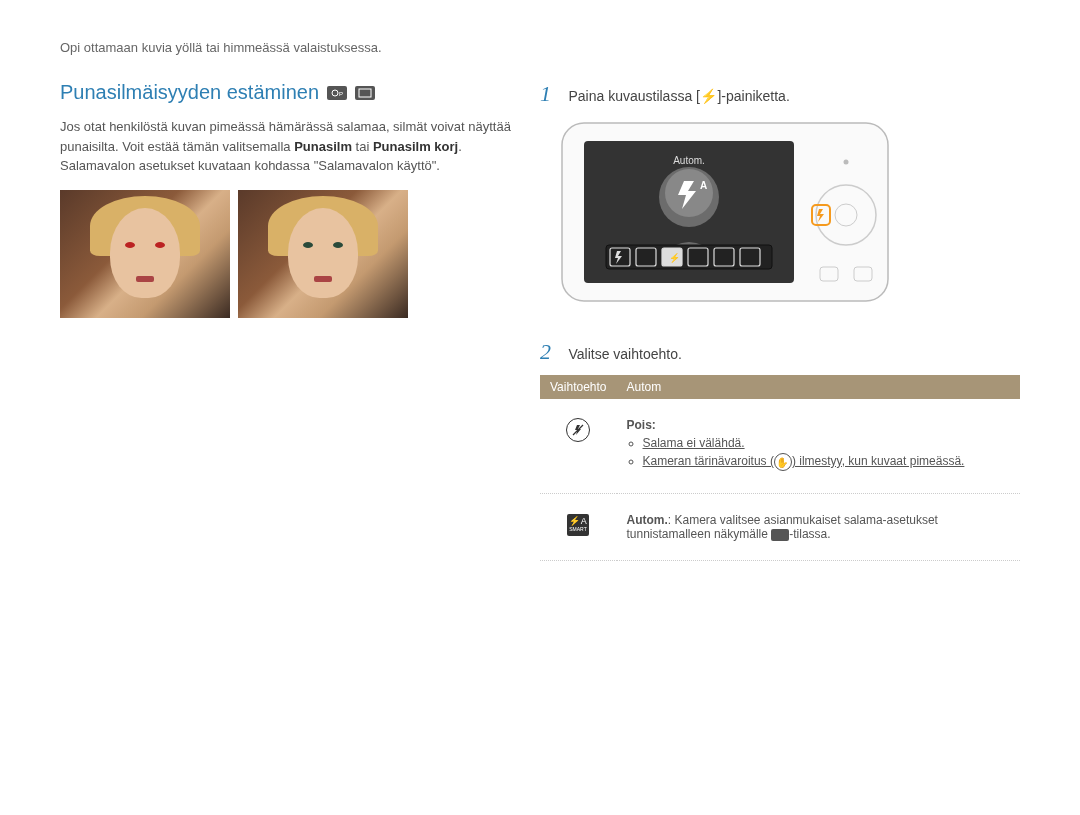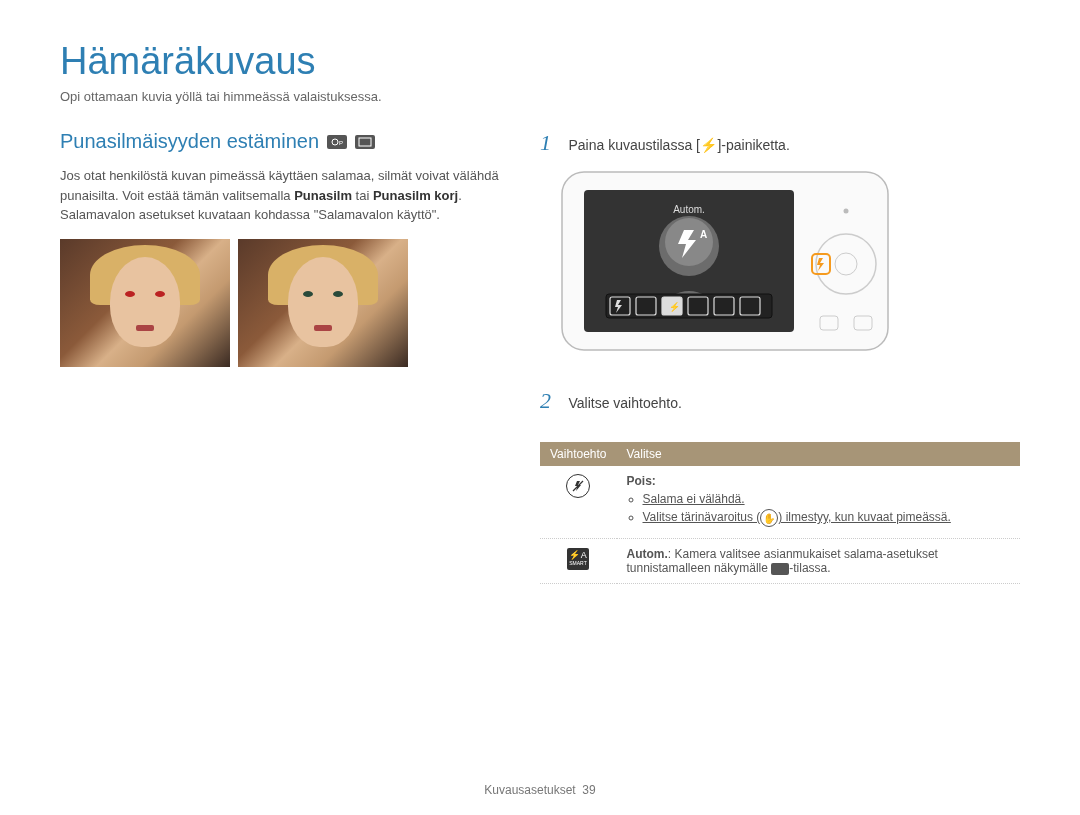--- a/index.html
+++ b/index.html
@@ -160,21 +160,21 @@
     font-size: 12px;
   }
   .option-table th {
     background: #a79577;
     color: #fff;
     font-weight: normal;
     text-align: left;
     padding: 5px 10px;
   }
   .option-table td {
-    padding: 8px 10px;
+    padding: 19px 10px;
     vertical-align: top;
     border-bottom: 1px dotted #ccc;
     color: #555;
   }
   .option-table td.icon-cell {
     width: 30px;
     text-align: center;
   }
   .opt-icon {
     display: inline-flex;
@@ -233,42 +233,41 @@
     text-align: center;
     font-size: 12px;
     color: #777;
   }
 </style>
 </head>
 <body>
 
 <div class="page">
 
-  <h1 class="title">Hämäräkuvaus</h1>
   <div class="subtitle">Opi ottamaan kuvia yöllä tai himmeässä valaistuksessa.</div>
 
   <div class="columns">
 
     <div class="col">
       <h2 class="section-heading">
         <span>Punasilmäisyyden estäminen</span>
         <span class="mode-icon">
           <svg width="14" height="10" viewBox="0 0 14 10">
               <circle cx="5" cy="5" r="3" fill="none" stroke="#fff" stroke-width="1"></circle>
               <text x="9" y="8" font-size="6" fill="#fff">P</text>
             </svg>
         </span>
         <span class="mode-icon">
           <svg width="14" height="10" viewBox="0 0 14 10">
               <rect x="1" y="1" width="12" height="8" fill="none" stroke="#fff" stroke-width="1"></rect>
             </svg>
         </span>
       </h2>
       <p class="body-text">
-        <span>Jos otat henkilöstä kuvan pimeässä käyttäen salamaa, silmät voivat välähdä punaisilta. Voit estää tämän valitsemalla </span><b>Punasilm</b><span> tai </span><b>Punasilm korj</b><span>. Salamavalon asetukset kuvataan kohdassa "Salamavalon käyttö".</span>
+        <span>Jos otat henkilöstä kuvan pimeässä hämärässä salamaa, silmät voivat näyttää punaisilta. Voit estää tämän valitsemalla </span><b>Punasilm</b><span> tai </span><b>Punasilm korj</b><span>. Salamavalon asetukset kuvataan kohdassa "Salamavalon käyttö".</span>
       </p>
       <div class="photo-row">
         <div class="photo">
           <div class="hair"></div>
           <div class="face"></div>
           <div class="eye left red"></div>
           <div class="eye right red"></div>
           <div class="mouth"></div>
         </div>
         <div class="photo">
@@ -322,43 +321,43 @@
             <rect x="252" y="88" width="18" height="20" rx="4" fill="none" stroke="#f59a1e" stroke-width="2"></rect>
             <path d="M259 92 l4 0 -3 5 4 0 -6 8 2 -6 -3 0 z" fill="#f59a1e"></path>
             <rect x="260" y="150" width="18" height="14" rx="3" fill="none" stroke="#ccc"></rect>
             <rect x="294" y="150" width="18" height="14" rx="3" fill="none" stroke="#ccc"></rect>
           </svg>
         </li>
 
         <li>
           <span class="step-text">Valitse vaihtoehto.</span>
 
-          <table class="option-table" style="margin-top:28px;">
+          <table class="option-table" style="margin-top:10px;">
             <thead>
               <tr>
                 <th>Vaihtoehto</th>
-                <th>Valitse</th>
+                <th>Autom</th>
               </tr>
             </thead>
             <tbody>
               <tr>
                 <td class="icon-cell">
                   <span class="opt-icon">
                     <svg width="14" height="14" viewBox="0 0 14 14">
                         <path d="M6 2 l3 0 -2 4 3 0 -5 6 1.5 -5 -2.5 0 z" fill="#333"></path>
                         <line x1="2" y1="12" x2="12" y2="2" stroke="#333" stroke-width="1.3"></line>
                       </svg>
                   </span>
                 </td>
                 <td>
                   <b>Pois:</b>
                   <ul class="bullets">
                     <li>Salama ei välähdä.</li>
                     <li>
-                      <span>Valitse tärinävaroitus (</span><span class="shake-icon">✋</span><span>) ilmestyy, kun kuvaat pimeässä.</span>
+                      <span>Kameran tärinävaroitus (</span><span class="shake-icon">✋</span><span>) ilmestyy, kun kuvaat pimeässä.</span>
                     </li>
                   </ul>
                 </td>
               </tr>
               <tr>
                 <td class="icon-cell">
                   <span class="opt-icon square">
                     <span>⚡A</span>
                     <svg width="18" height="6" viewBox="0 0 18 6">
                         <rect x="0" y="0" width="18" height="6" fill="#333"></rect>
@@ -370,16 +369,13 @@
                   <b>Autom.</b><span>: Kamera valitsee asianmukaiset salama-asetukset tunnistamalleen näkymälle </span><span class="mini-icon"></span><span>-tilassa.</span>
                 </td>
               </tr>
             </tbody>
           </table>
         </li>
       </ol>
     </div>
   </div>
 
-  <div class="footer">
-    <span>Kuvausasetukset</span>&nbsp;&nbsp;<span>39</span>
-  </div>
 </div>
 
 </body></html>

